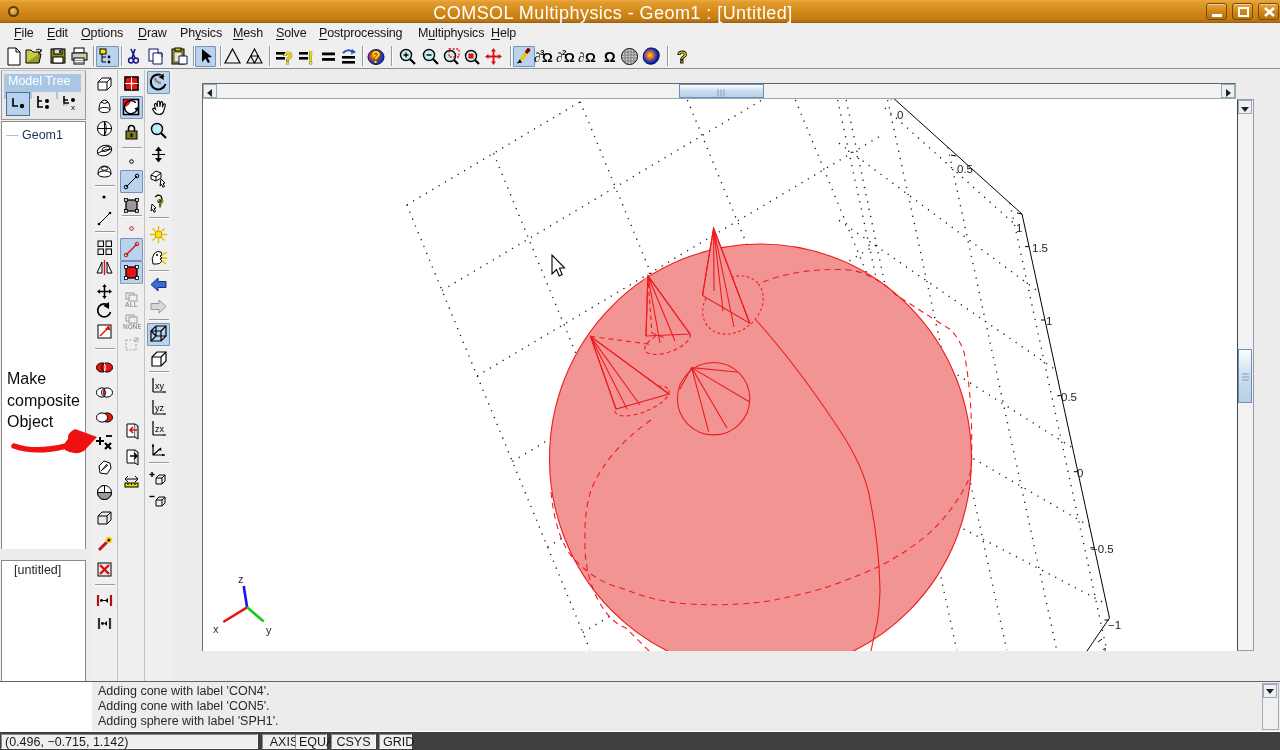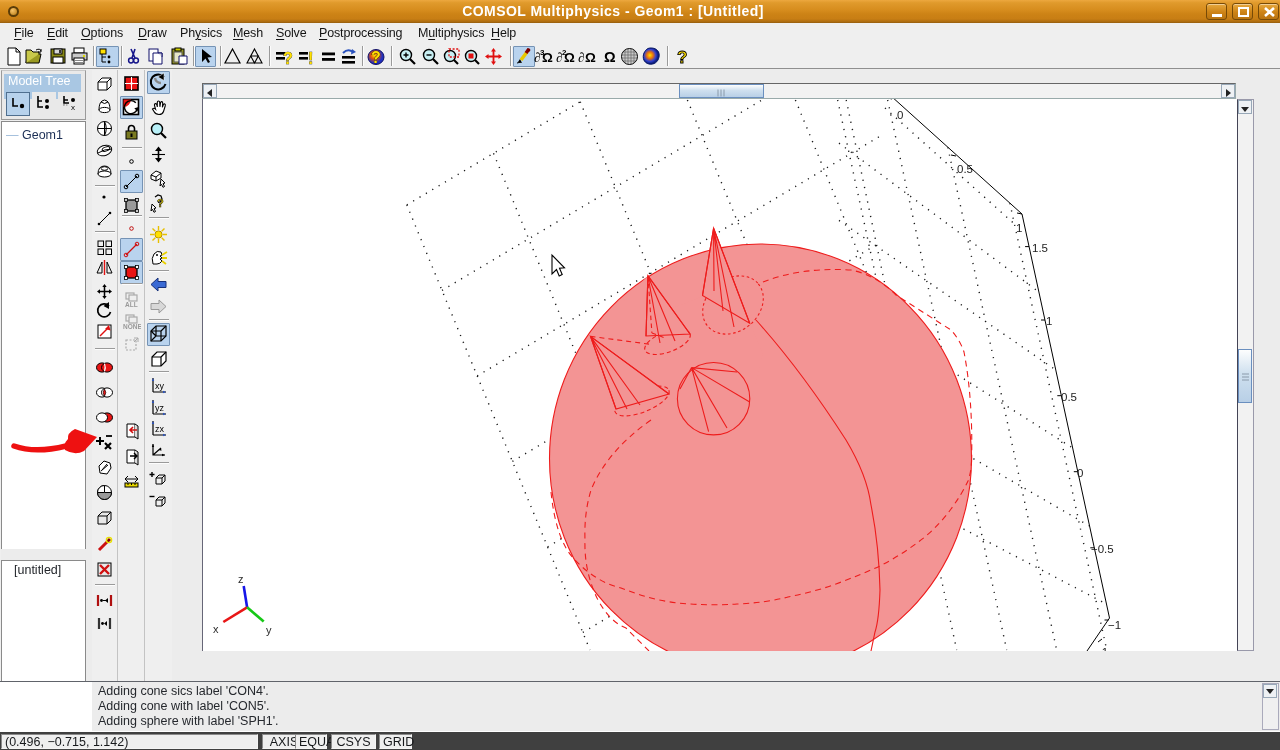--- a/index.html
+++ b/index.html
@@ -1,19 +1,19 @@
 <!DOCTYPE html>
 <html><head><meta charset="utf-8"><style>
 *{margin:0;padding:0;box-sizing:border-box}
 html,body{width:1280px;height:750px;overflow:hidden;font-family:"Liberation Sans",sans-serif;background:#efefef}
 #root{position:absolute;left:0;top:0;width:1280px;height:750px}
 .abs{position:absolute}
 
 #title{left:0;top:0;width:1280px;height:23px;background:linear-gradient(#eda83f 0%,#e09a2c 12%,#d68c1d 45%,#cd8316 60%,#c87e14 82%,#a96a10 96%,#8f5a0c 100%);}
-#title .txt{position:absolute;left:0;right:54px;top:3px;text-align:center;color:#fff;font-size:14px;font-weight:bold;letter-spacing:.45px}
+#title .txt{position:absolute;left:0;right:54px;top:3px;text-align:center;color:#fff;font-size:18px;font-weight:normal;letter-spacing:.45px}
 #appico{position:absolute;left:8px;top:6px;width:11px;height:11px;border-radius:50%;border:2px solid #5a3c08;background:radial-gradient(circle at 35% 35%,#f7c46a,#b87a12)}
 .wbtn{position:absolute;top:3px;width:21px;height:17px;border-radius:3px;border:1px solid #774a06;background:linear-gradient(#e8a93e,#cd8316 55%,#b97410);box-shadow:inset 0 1px 0 rgba(255,255,255,.45)}
 .wbtn svg{position:absolute;left:2px;top:1px}
 
 #menu{left:8px;top:23px;width:1280px;height:24px;background:#efefef;border-bottom:1px solid #b9b9b9;font-size:12.5px;color:#141414}
 #menu span{position:absolute;top:3px;letter-spacing:-0.15px}
 #menu u{text-decoration:underline;text-underline-offset:2px}
 
 #tbar{left:0;top:44px;width:1280px;height:25px;background:#efefef;border-bottom:1px solid #8f8f8f}
 .tsep{position:absolute;top:2px;width:2px;height:20px;border-left:1px solid #9a9a9a;border-right:1px solid #fdfdfd}
@@ -288,20 +288,21 @@
  </div>
 </div>
 <div id="split1" class="abs">
       <div class="dotted" style="position:absolute;left:2px;top:2px;width:80px;height:7px"></div>
     </div>
 <div id="untitled" class="abs">
       <div>[untitled]</div>
     </div>
 <div id="vsplit" class="abs dotted"></div>
 
+<div id="anno" class="abs">Make<br>composite<br>Object</div>
 <svg class="abs" style="left:0;top:421px;z-index:31" width="110" height="45">
       <path d="M14 25 C28 30 46 30 66 25" fill="none" stroke="#ee1111" stroke-width="5.5" stroke-linecap="round"></path>
       <path d="M97 16 L75 8 Q67 12 68 18 Q63 23 65 29 Q75 35 84 30 Z" fill="#ee1111"></path>
     </svg>
 
 <div id="vtb" class="abs">
 <div class="vline" style="left:25px"></div>
       <div class="vline" style="left:52px"></div>
 
 <svg class="vico" style="left:3px;top:5px">
@@ -665,21 +666,21 @@
   </g>
 
   <path d="M349 156 L349 175 L353.5 170.5 L356.2 177 L359.2 175.6 L356.5 169.2 L361.5 168.8 Z" fill="#fff" stroke="#000" stroke-width="1.1"></path>
  </svg>
  </div>
 </div>
 
 <div id="logleft" class="abs"></div>
 <div id="log" class="abs">
  <div class="dotted" style="position:absolute;left:0;top:1px;width:5px;height:48px"></div>
- <div class="ln" style="top:2px">Adding cone sics label 'CON4'.</div>
+ <div class="ln" style="top:2px">Adding cone with label 'CON4'.</div>
  <div class="ln" style="top:17px">Adding cone with label 'CON5'.</div>
  <div class="ln" style="top:32px">Adding sphere with label 'SPH1'.</div>
  <div id="logsb">
   <div class="sbtn" style="left:0px;top:0px"><svg width="12" height="12">
             <path d="M2 8 L6 3 L10 8 Z" fill="#222"></path>
           </svg></div>
   <div class="sbtn" style="left:0px;bottom:0px"><svg width="12" height="12">
             <path d="M2 4 L6 9 L10 4 Z" fill="#222"></path>
           </svg></div>
  </div>

